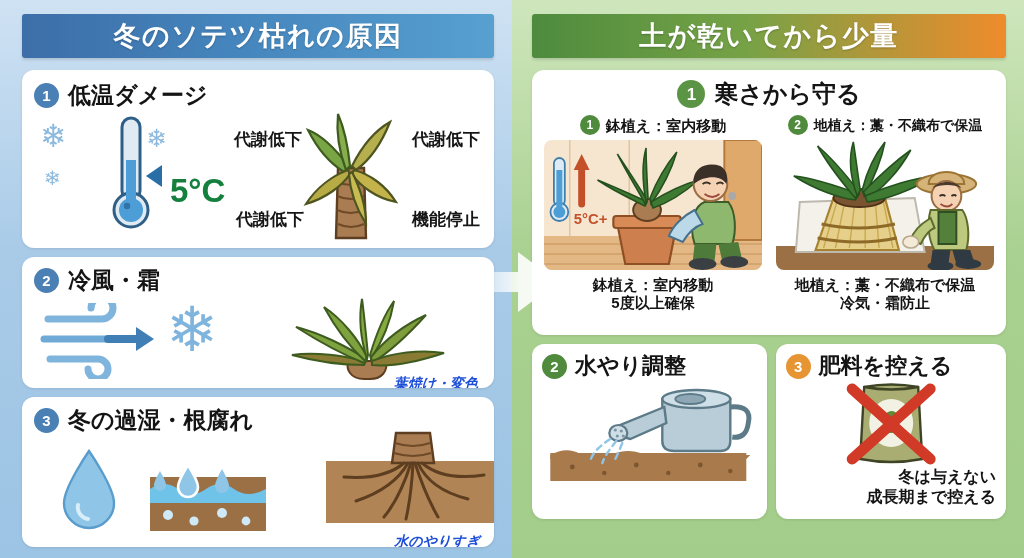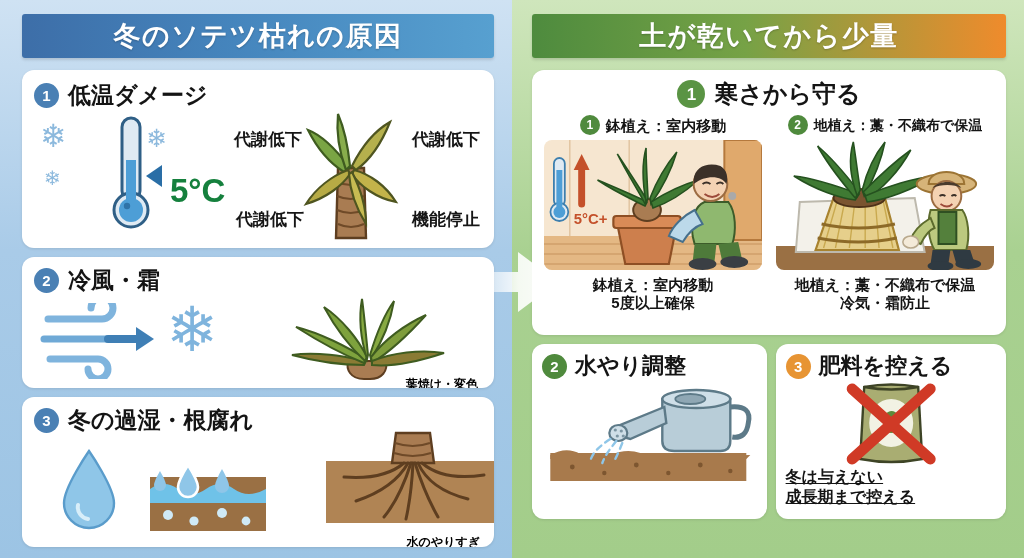--- a/index.html
+++ b/index.html
@@ -70,21 +70,21 @@
   
   .thermo{position:absolute;left:74px;top:2px;}
   .degtxt{position:absolute;left:136px;top:48px;font-size:33px;font-weight:bold;color:#15803d;margin-top:12px;}
   .caret{position:absolute;left:112px;top:53px;width:0;height:0;
          border-top:11px solid transparent;border-bottom:11px solid transparent;border-right:16px solid #2a6ea6;}
 
   
   .l2body{display:flex;align-items:center;height:92px;}
   .wind-zone{width:196px;position:relative;height:92px;}
   .l2tree{flex:1;position:relative;height:92px;}
-  .cap{position:absolute;font-size:12px;font-weight:bold;color:#000000;white-space:nowrap;}
+  .cap{position:absolute;font-size:14px;font-weight:bold;color:#1d4ed8;white-space:nowrap;font-style:italic;}
 
   
   .l3body{display:flex;align-items:flex-start;height:108px;gap:16px;}
   .drop-zone{width:250px;position:relative;height:108px;}
   .root-zone{flex:1;position:relative;height:108px;}
 
   
   .cards-right{margin-top:12px;display:flex;flex-direction:column;gap:9px;}
   .card-r1{height:265px;padding:8px 12px 8px 12px;}
   .r1title{display:flex;align-items:center;justify-content:center;gap:9px;height:32px;}
@@ -96,21 +96,21 @@
   .subcap{margin-top:6px;text-align:center;font-size:15px;font-weight:bold;color:#141414;line-height:1.22;}
 
   .rowbottom{display:flex;gap:9px;height:175px;}
   .card-r2{flex:1.02;padding:7px 10px;}
   .card-r3{flex:1;padding:7px 10px;}
   .r23head{display:flex;align-items:center;gap:8px;height:30px;}
   .r23head .rowtitle{font-size:22px;}
   .r2art{position:relative;height:104px;}
   .r3art{position:relative;height:86px;}
   .botcap{text-align:center;font-size:17px;font-weight:bold;color:#141414;line-height:1.2;}
-  .botcap-sm{text-align:left;font-size:16px;font-weight:bold;color:#141414;line-height:1.22;text-decoration:underline;}
+  .botcap-sm{text-align:right;font-size:16px;font-weight:bold;color:#141414;line-height:1.22;}
 
   
   .midarrow{position:absolute;left:468px;top:248px;width:92px;height:68px;pointer-events:none;}
 </style>
 </head>
 <body>
 
 <div class="poster">
 
   <div class="panel panel-left">

